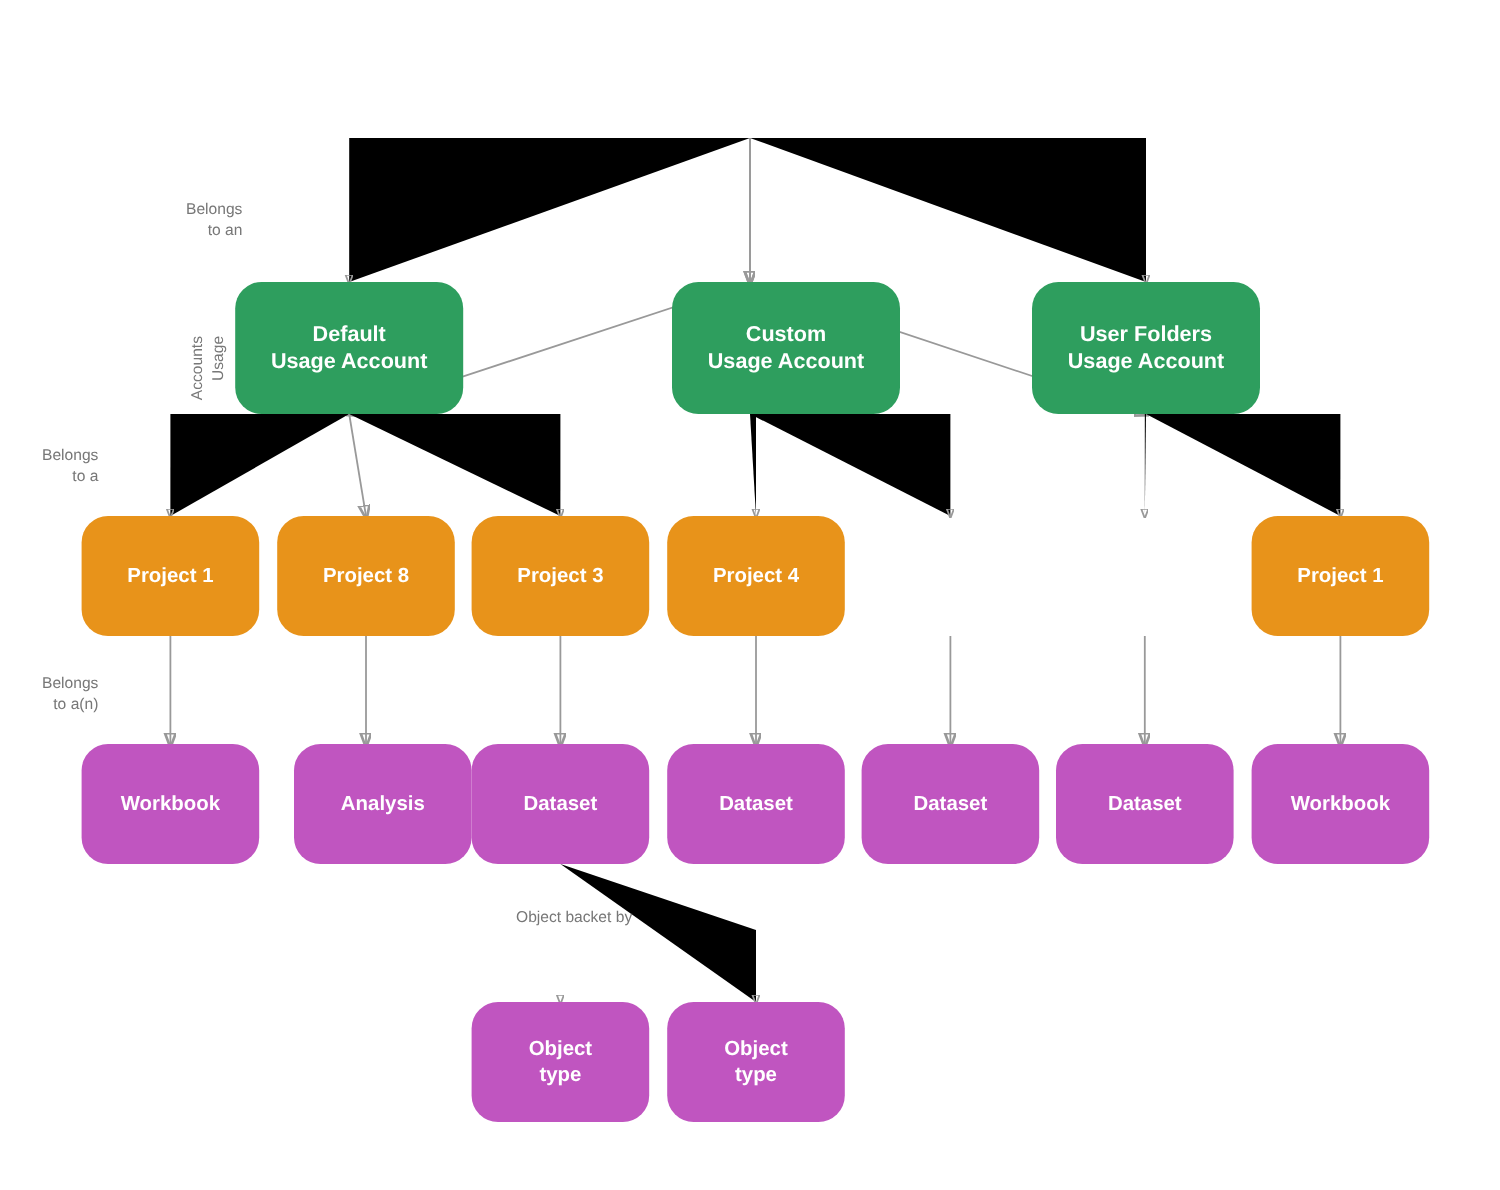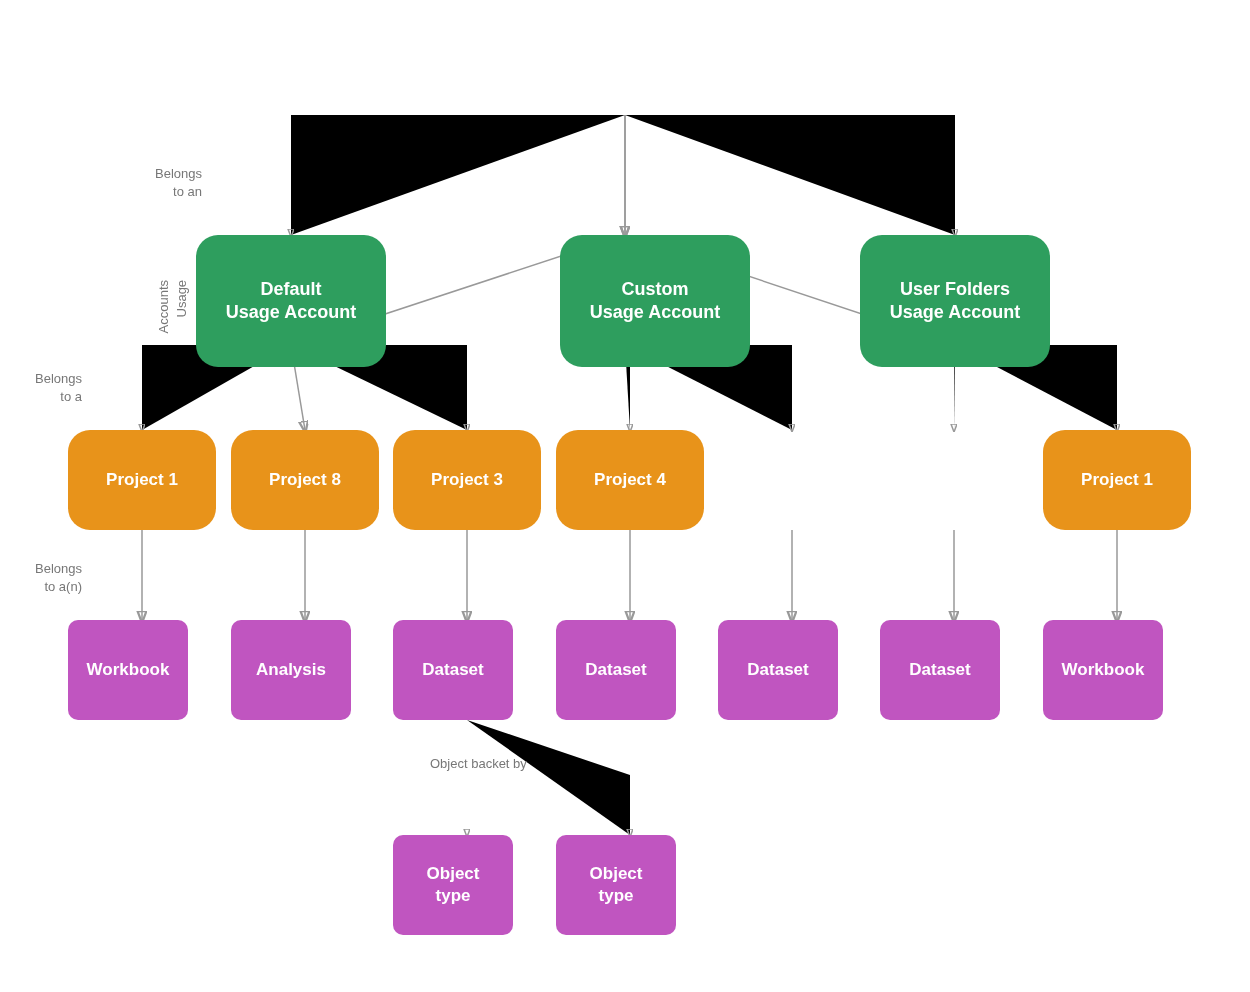--- a/index.html
+++ b/index.html
@@ -31,36 +31,36 @@
     .node-enrollment {
       background: #4472C4;
       width: 200px;
       height: 65px;
       border-radius: 32px;
       font-size: 20px;
     }
     .node-usage {
       background: #2E9E5E;
       width: 190px;
-      height: 132px;
+      height: 110px;
       border-radius: 22px;
       font-size: 18px;
     }
     .node-project {
       background: #E8931A;
       width: 148px;
       height: 100px;
       border-radius: 22px;
       font-size: 17px;
     }
     .node-object {
       background: #C055C0;
-      width: 120px;
+      width: 148px;
       height: 100px;
-      border-radius: 10px;
+      border-radius: 22px;
       font-size: 17px;
     }
     .label {
       position: absolute;
       color: #777;
       font-size: 13px;
       line-height: 1.4;
       text-align: right;
     }
     svg.lines {
@@ -141,21 +141,21 @@
   <div class="node node-project" style="left:393px; top:430px;">Project 3</div>
 
   <div class="node node-project" style="left:556px; top:430px;">Project 4</div>
 
 
 
   <div class="node node-project" style="left:1043px; top:430px;">Project 1</div>
 
   <div class="node node-object" style="left:68px; top:620px;">Workbook</div>
 
-  <div class="node node-object" style="left:231px; top:620px;">Analysis</div>
+  <div class="node node-object" style="left:245px; top:620px;">Analysis</div>
 
   <div class="node node-object" style="left:393px; top:620px;">Dataset</div>
 
   <div class="node node-object" style="left:556px; top:620px;">Dataset</div>
 
   <div class="node node-object" style="left:718px; top:620px;">Dataset</div>
 
   <div class="node node-object" style="left:880px; top:620px;">Dataset</div>
 
   <div class="node node-object" style="left:1043px; top:620px;">Workbook</div>

